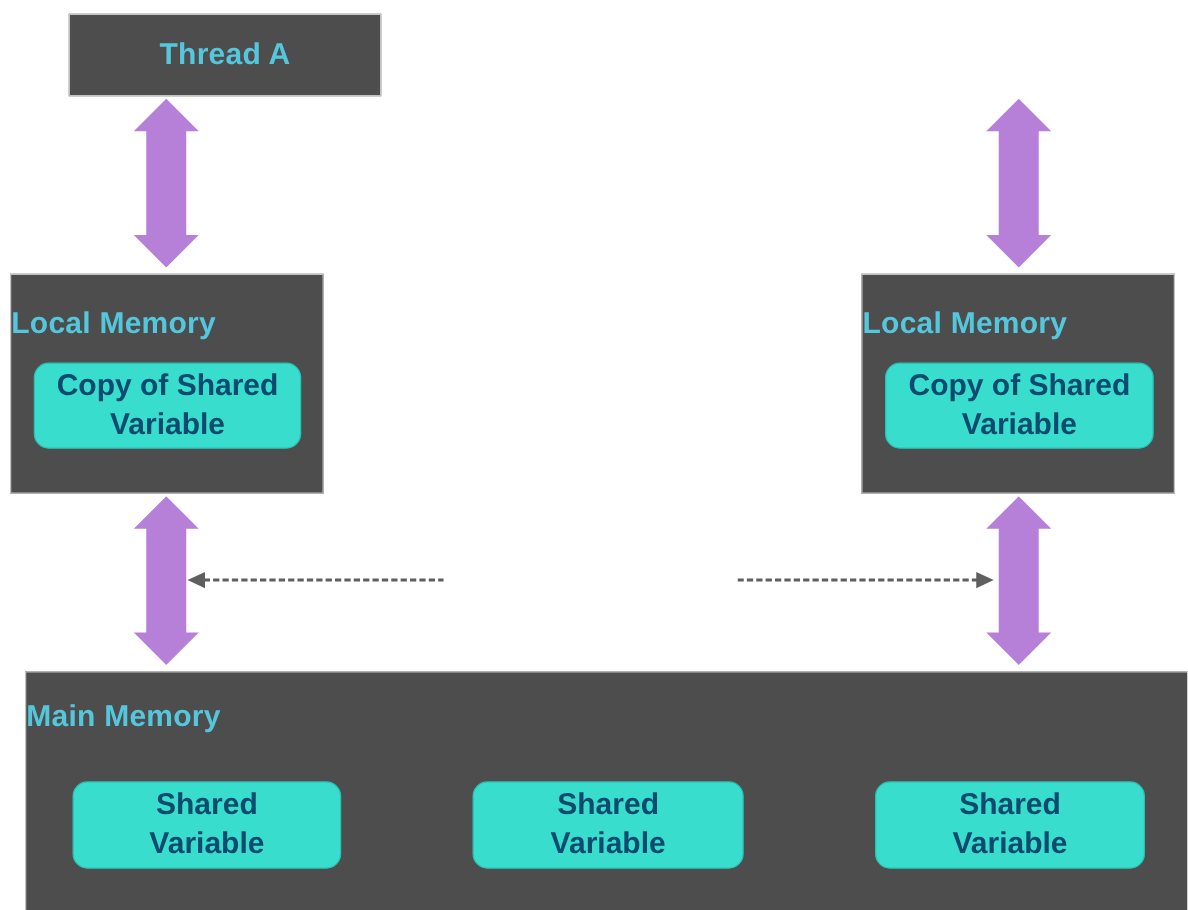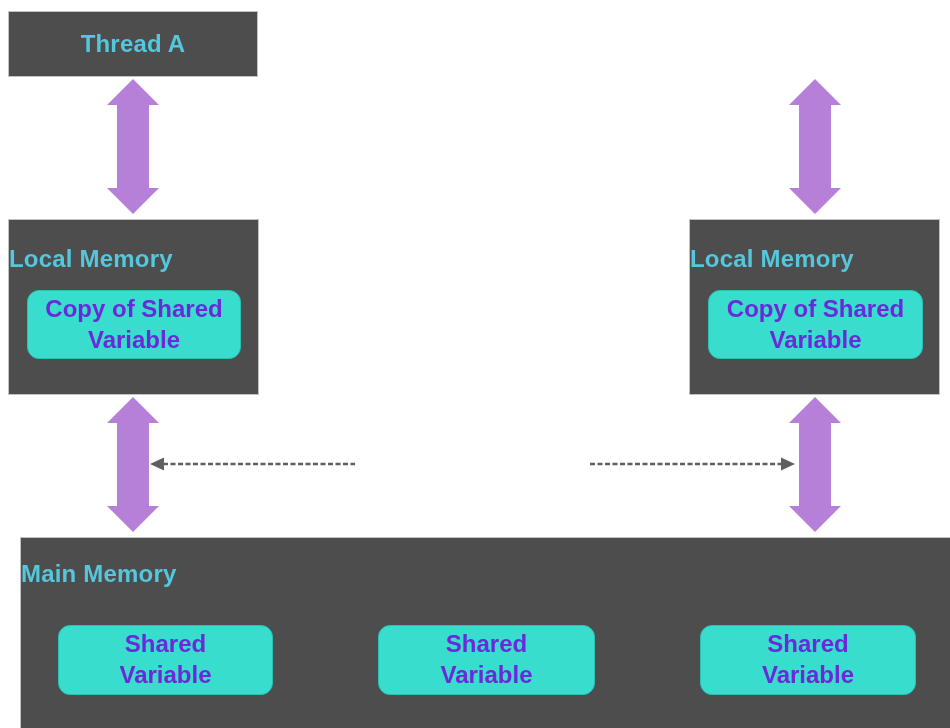--- a/index.html
+++ b/index.html
@@ -18,20 +18,21 @@
   .gbox {
     position: absolute;
     background: #4D4D4E;
     border: 1px solid #c2c2c2;
     box-sizing: border-box;
   }
   .center-flex {
     display: flex;
     align-items: center;
     justify-content: center;
+    margin-left: 47px;
   }
   .teal-title {
     color: #54C7DC;
     font-size: 24px;
     font-weight: 700;
     letter-spacing: 0.2px;
   }
   .box-heading {
     position: absolute;
     left: 0;
@@ -41,21 +42,21 @@
   .teal-box {
     position: absolute;
     background: #38DDCD;
     border: 1px solid #27c2b4;
     border-radius: 12px;
     box-sizing: border-box;
     display: flex;
     align-items: center;
     justify-content: center;
     text-align: center;
-    color: #6d28d9;
+    color: #0c4a6e;
     font-size: 24px;
     font-weight: 700;
     line-height: 1.28;
   }
   .teal-box .wrap-narrow {
     max-width: 150px;
   }
   .teal-box .wrap-wide {
     max-width: 205px;
   }

